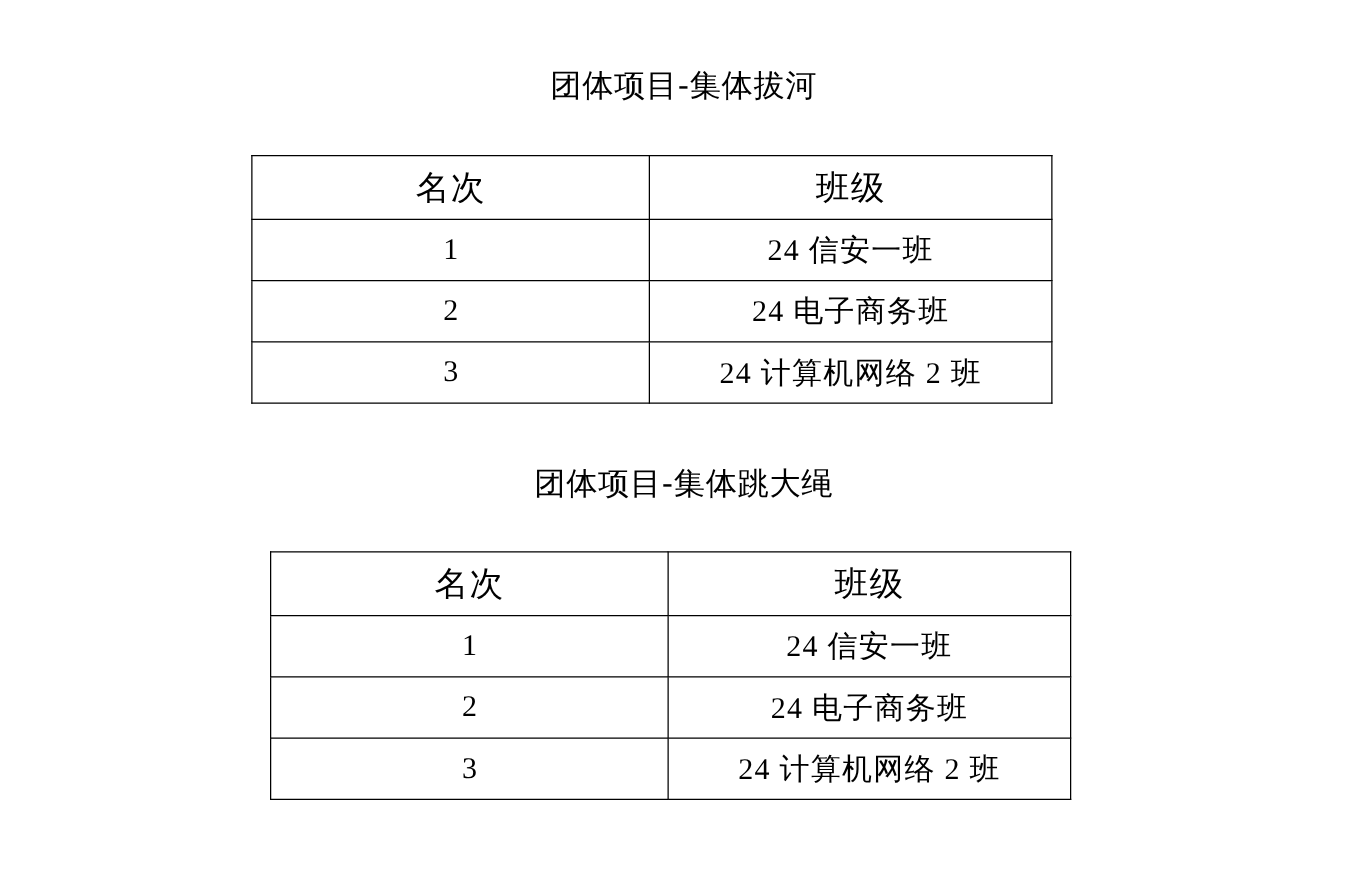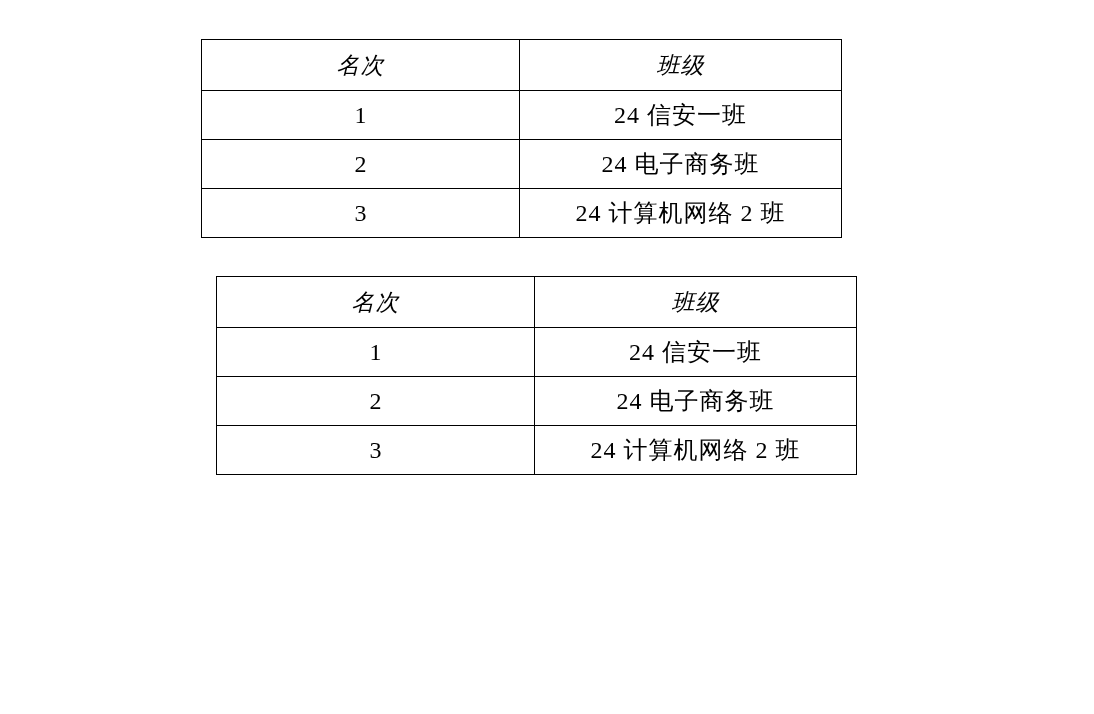--- a/index.html
+++ b/index.html
@@ -52,23 +52,22 @@
   table.rank-table th {
     border: 1.5px solid #000000;
     text-align: center;
     vertical-align: middle;
     font-weight: normal;
     font-size: 24px;
     height: 48px;
     padding: 0;
   }
   table.rank-table th {
-    font-size: 23px;
+    font-size: 27px;
     height: 50px;
-    font-style: italic;
   }
   .col-rank {
     width: 318px;
   }
   .col-class {
     width: 322px;
   }
   .cell-num {
     font-family: "Liberation Serif", "DejaVu Serif", serif;
     font-size: 23px;
@@ -83,20 +82,21 @@
     font-size: 24px;
     letter-spacing: 1px;
   }
 </style>
 </head>
 <body>
 
 <div class="page">
 
   <div class="section">
+    <div class="section-title title-1">团体项目-集体拔河</div>
 
     <div class="table-wrap-1">
       <table class="rank-table">
         <colgroup>
           <col class="col-rank">
           <col class="col-class">
         </colgroup>
         <thead>
           <tr>
             <th class="hdr-text">名次</th>
@@ -115,20 +115,21 @@
           <tr>
             <td class="cell-num">3</td>
             <td class="cell-text">24 计算机网络 2 班</td>
           </tr>
         </tbody>
       </table>
     </div>
   </div>
 
   <div class="section">
+    <div class="section-title title-2">团体项目-集体跳大绳</div>
 
     <div class="table-wrap-2">
       <table class="rank-table">
         <colgroup>
           <col class="col-rank">
           <col class="col-class">
         </colgroup>
         <thead>
           <tr>
             <th class="hdr-text">名次</th>

